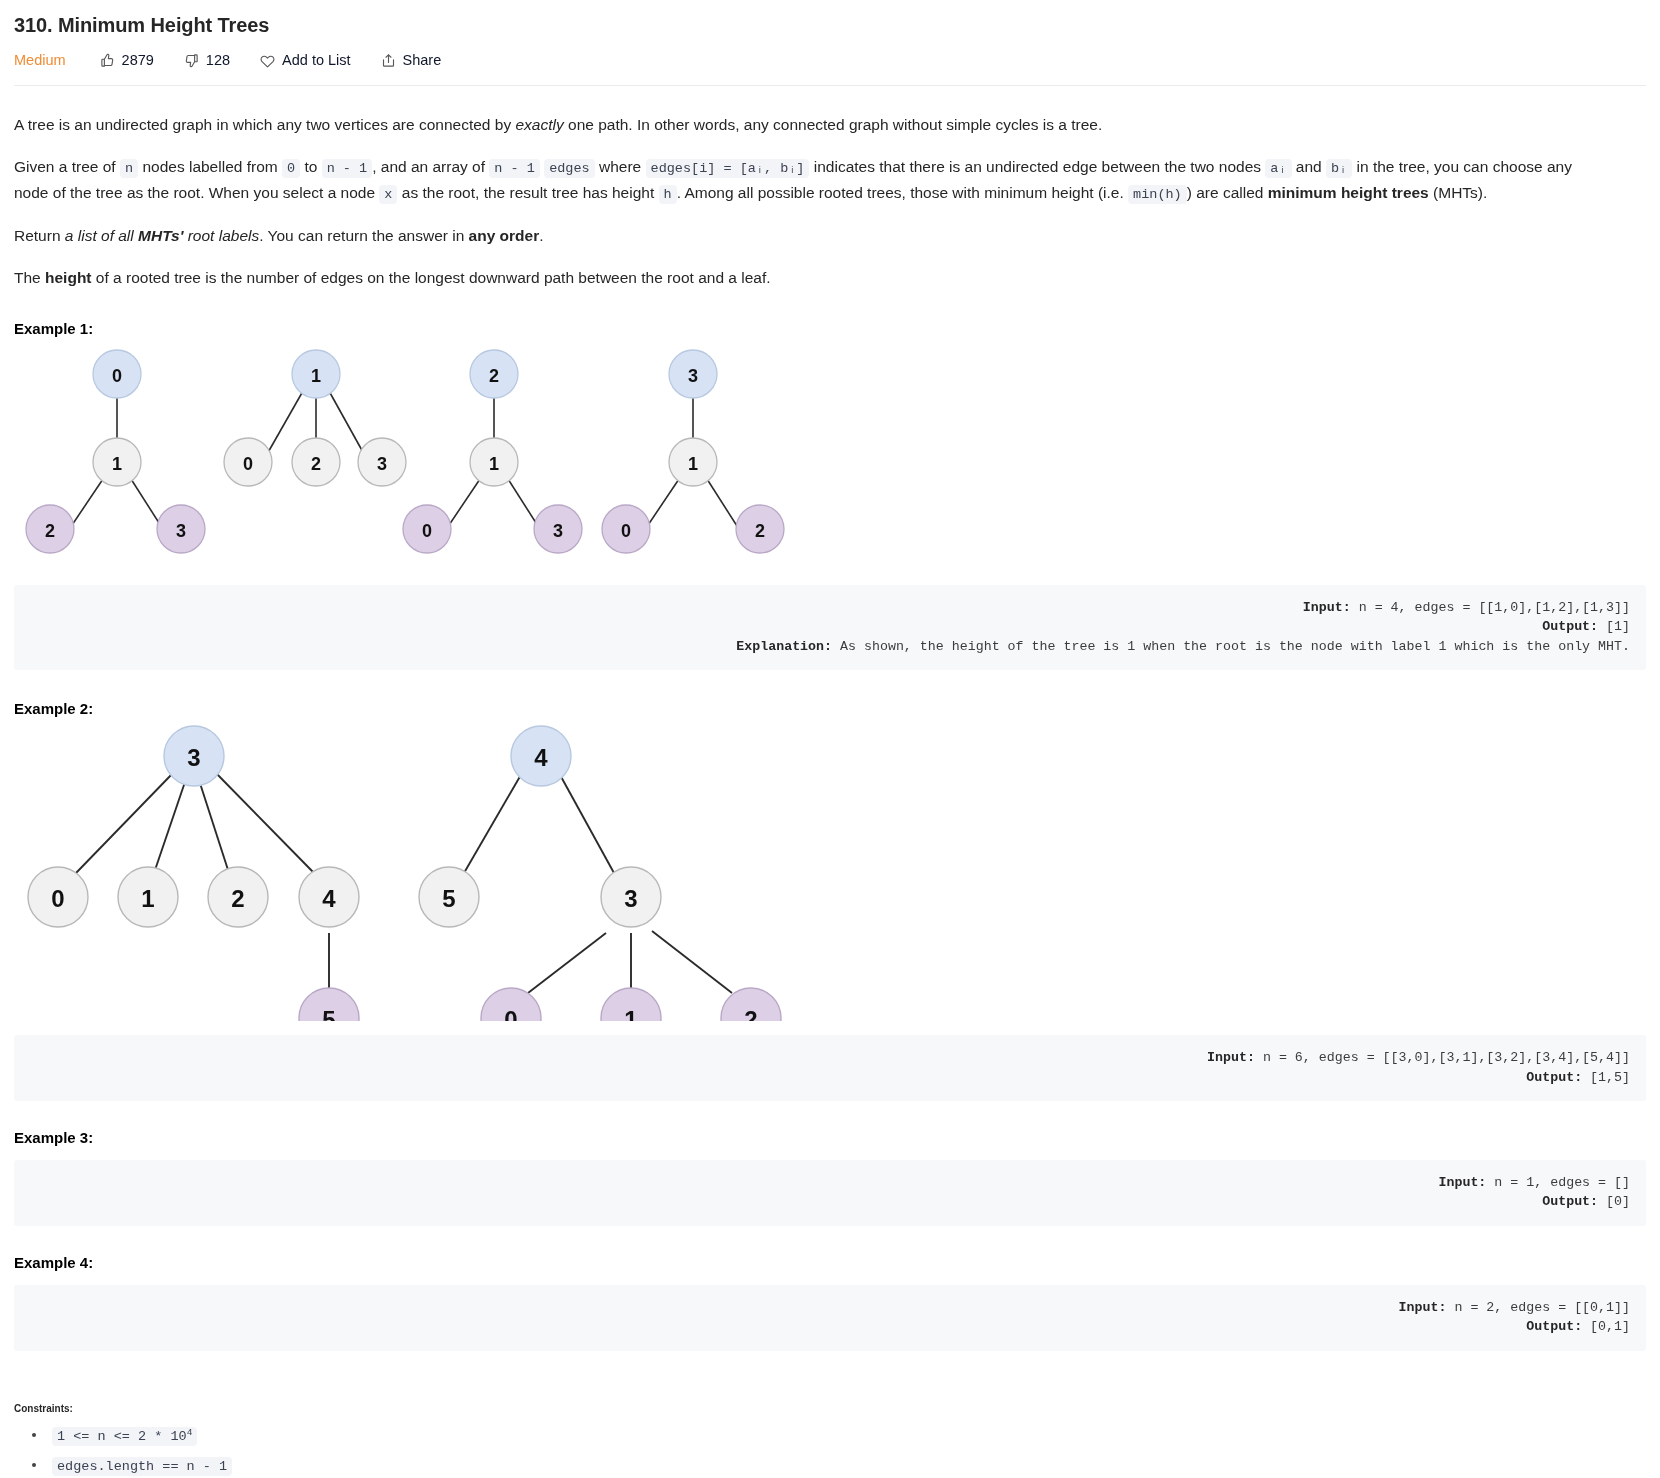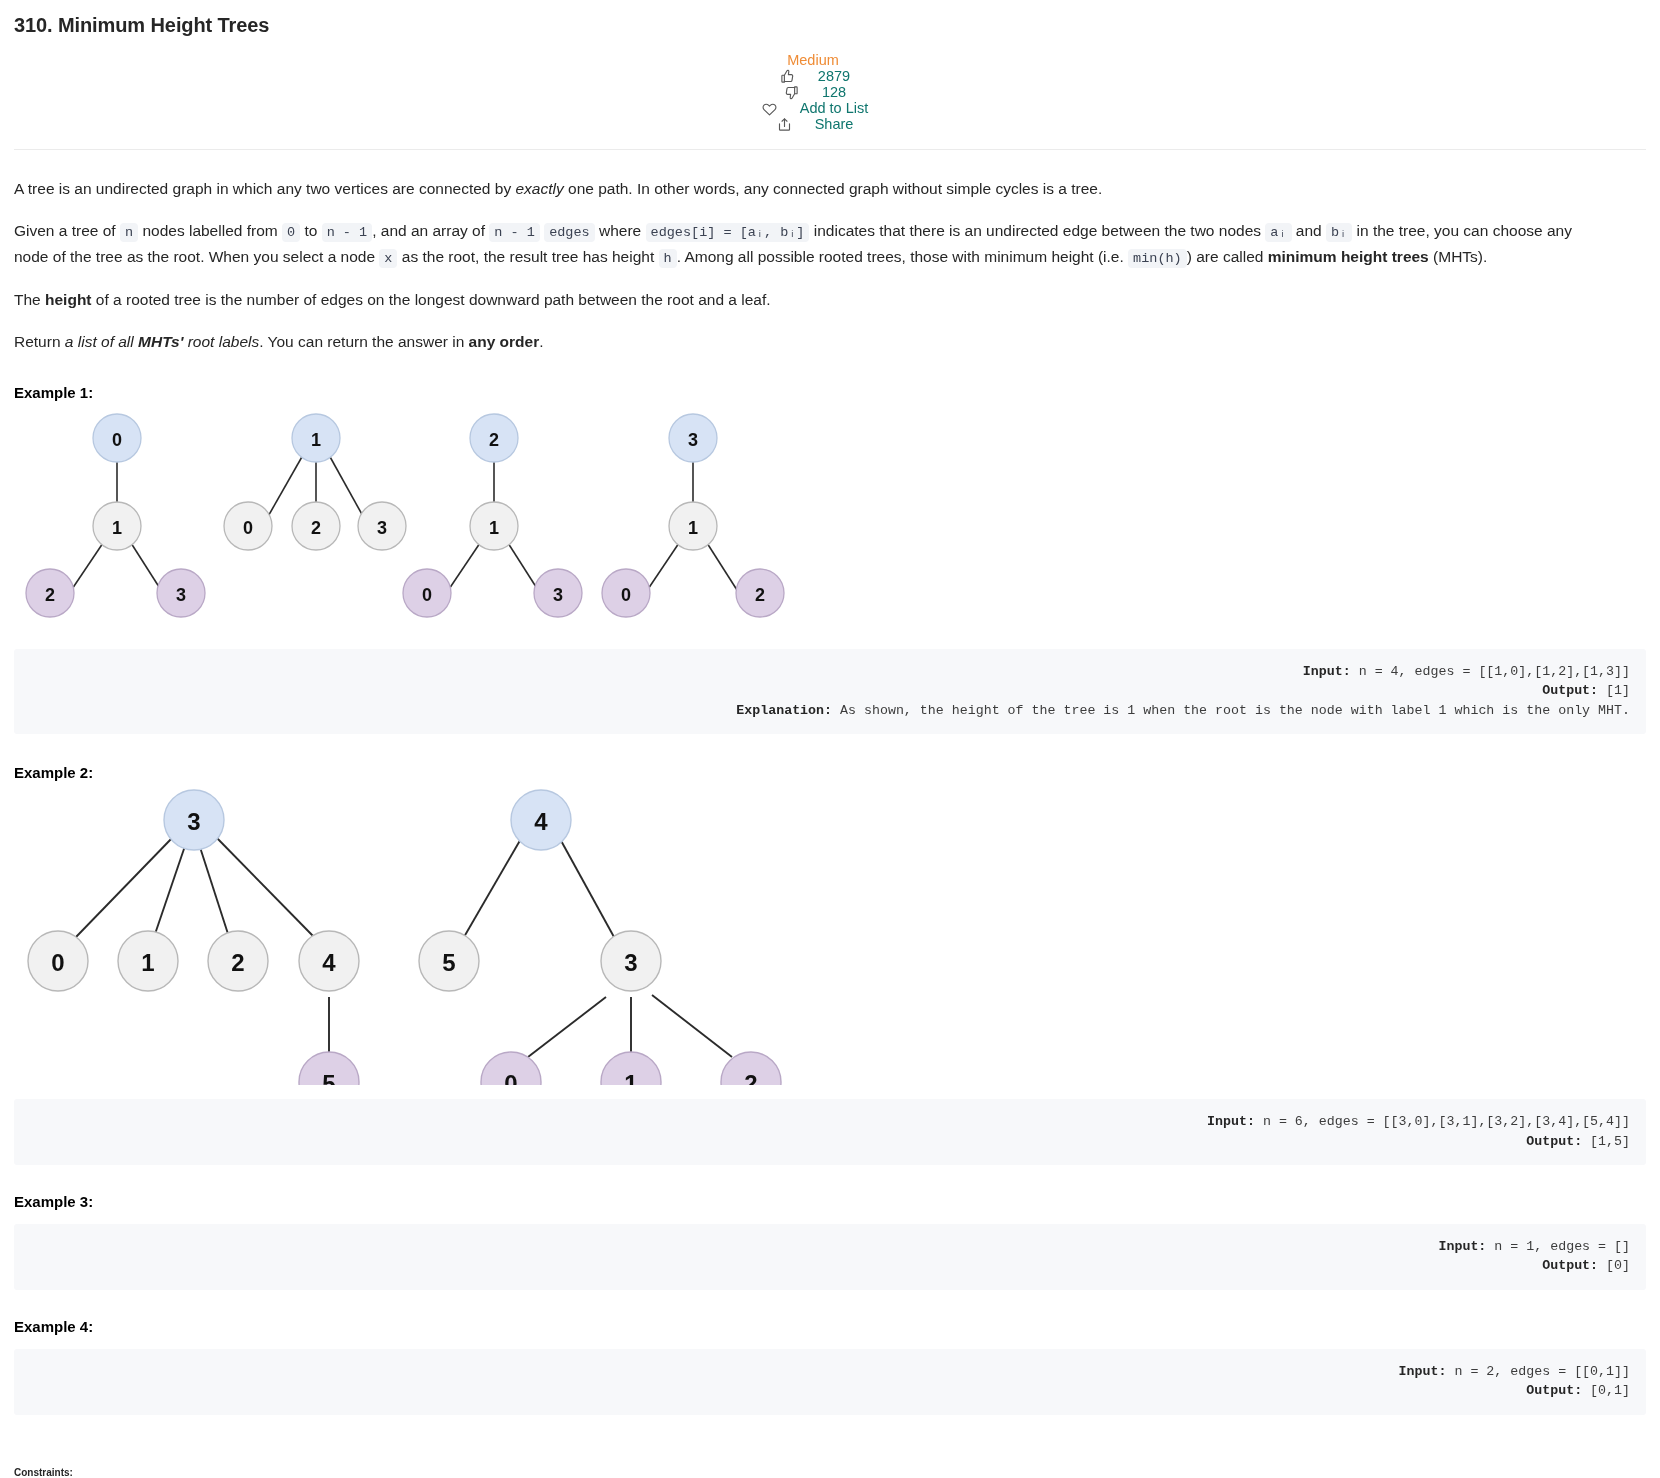--- a/index.html
+++ b/index.html
@@ -18,38 +18,37 @@
   
   .title {
     font-size: 20px;
     font-weight: bold;
     color: #262626;
     margin: 14px 0 0 0;
     letter-spacing: -0.1px;
   }
   .meta-row {
     display: flex;
-    align-items: center;
+    align-items: flex-end;
     gap: 0;
     margin-top: 15px;
     font-size: 14.5px;
     color: #525252;
-    flex-direction: column;
   }
   .difficulty {
     color: #ef8c36;
     font-size: 14.5px;
     margin-right: 34px;
   }
   .meta-item {
     display: flex;
     align-items: center;
-    gap: 23px;
+    gap: 7px;
     margin-right: 30px;
-    color: #0f766e;
+    color: #0f172a;
     cursor: pointer;
   }
   .meta-item svg { display: block; }
   .divider {
     height: 1px;
     background: #ebebeb;
     margin: 17px 0 0 0;
   }
 
   
@@ -185,23 +184,23 @@
     </div>
     <div class="divider"></div>
   </div>
 
   <div class="content">
 
     <p class="para first"><span>A tree is an undirected graph in which any two vertices are connected by </span><em>exactly</em><span> one path. In other words, any connected graph without simple cycles is a tree.</span></p>
 
     <p class="para"><span>Given a tree of </span><code class="inline">n</code><span> nodes labelled from </span><code class="inline">0</code><span> to </span><code class="inline">n - 1</code><span>, and an array of </span><code class="inline">n - 1</code> <code class="inline">edges</code><span> where </span><code class="inline">edges[i] = [aᵢ, bᵢ]</code><span> indicates that there is an undirected edge between the two nodes </span><code class="inline">aᵢ</code><span> and </span><code class="inline">bᵢ</code><span> in the tree, you can choose any node of the tree as the root. When you select a node </span><code class="inline">x</code><span> as the root, the result tree has height </span><code class="inline">h</code><span>. Among all possible rooted trees, those with minimum height (i.e. </span><code class="inline">min(h)</code><span>) are called </span><b>minimum height trees</b><span> (MHTs).</span></p>
 
+    <p class="para"><span>Return </span><em><span>a list of all </span><b>MHTs'</b><span> root labels</span></em><span>. You can return the answer in </span><b>any order</b><span>.</span></p>
+
     <p class="para"><span>The </span><b>height</b><span> of a rooted tree is the number of edges on the longest downward path between the root and a leaf.</span></p>
-
-    <p class="para"><span>Return </span><em><span>a list of all </span><b>MHTs'</b><span> root labels</span></em><span>. You can return the answer in </span><b>any order</b><span>.</span></p>
 
     <div class="example-label">Example 1:</div>
 
     <div class="diagram">
       <svg width="800" height="230" viewBox="0 0 800 230">
         <g stroke="#2b2b2b" stroke-width="1.6" fill="none">
 
           <line x1="103" y1="57" x2="103" y2="122"></line>
           <line x1="89" y1="138" x2="50" y2="196"></line>
           <line x1="117" y1="138" x2="154" y2="196"></line>

